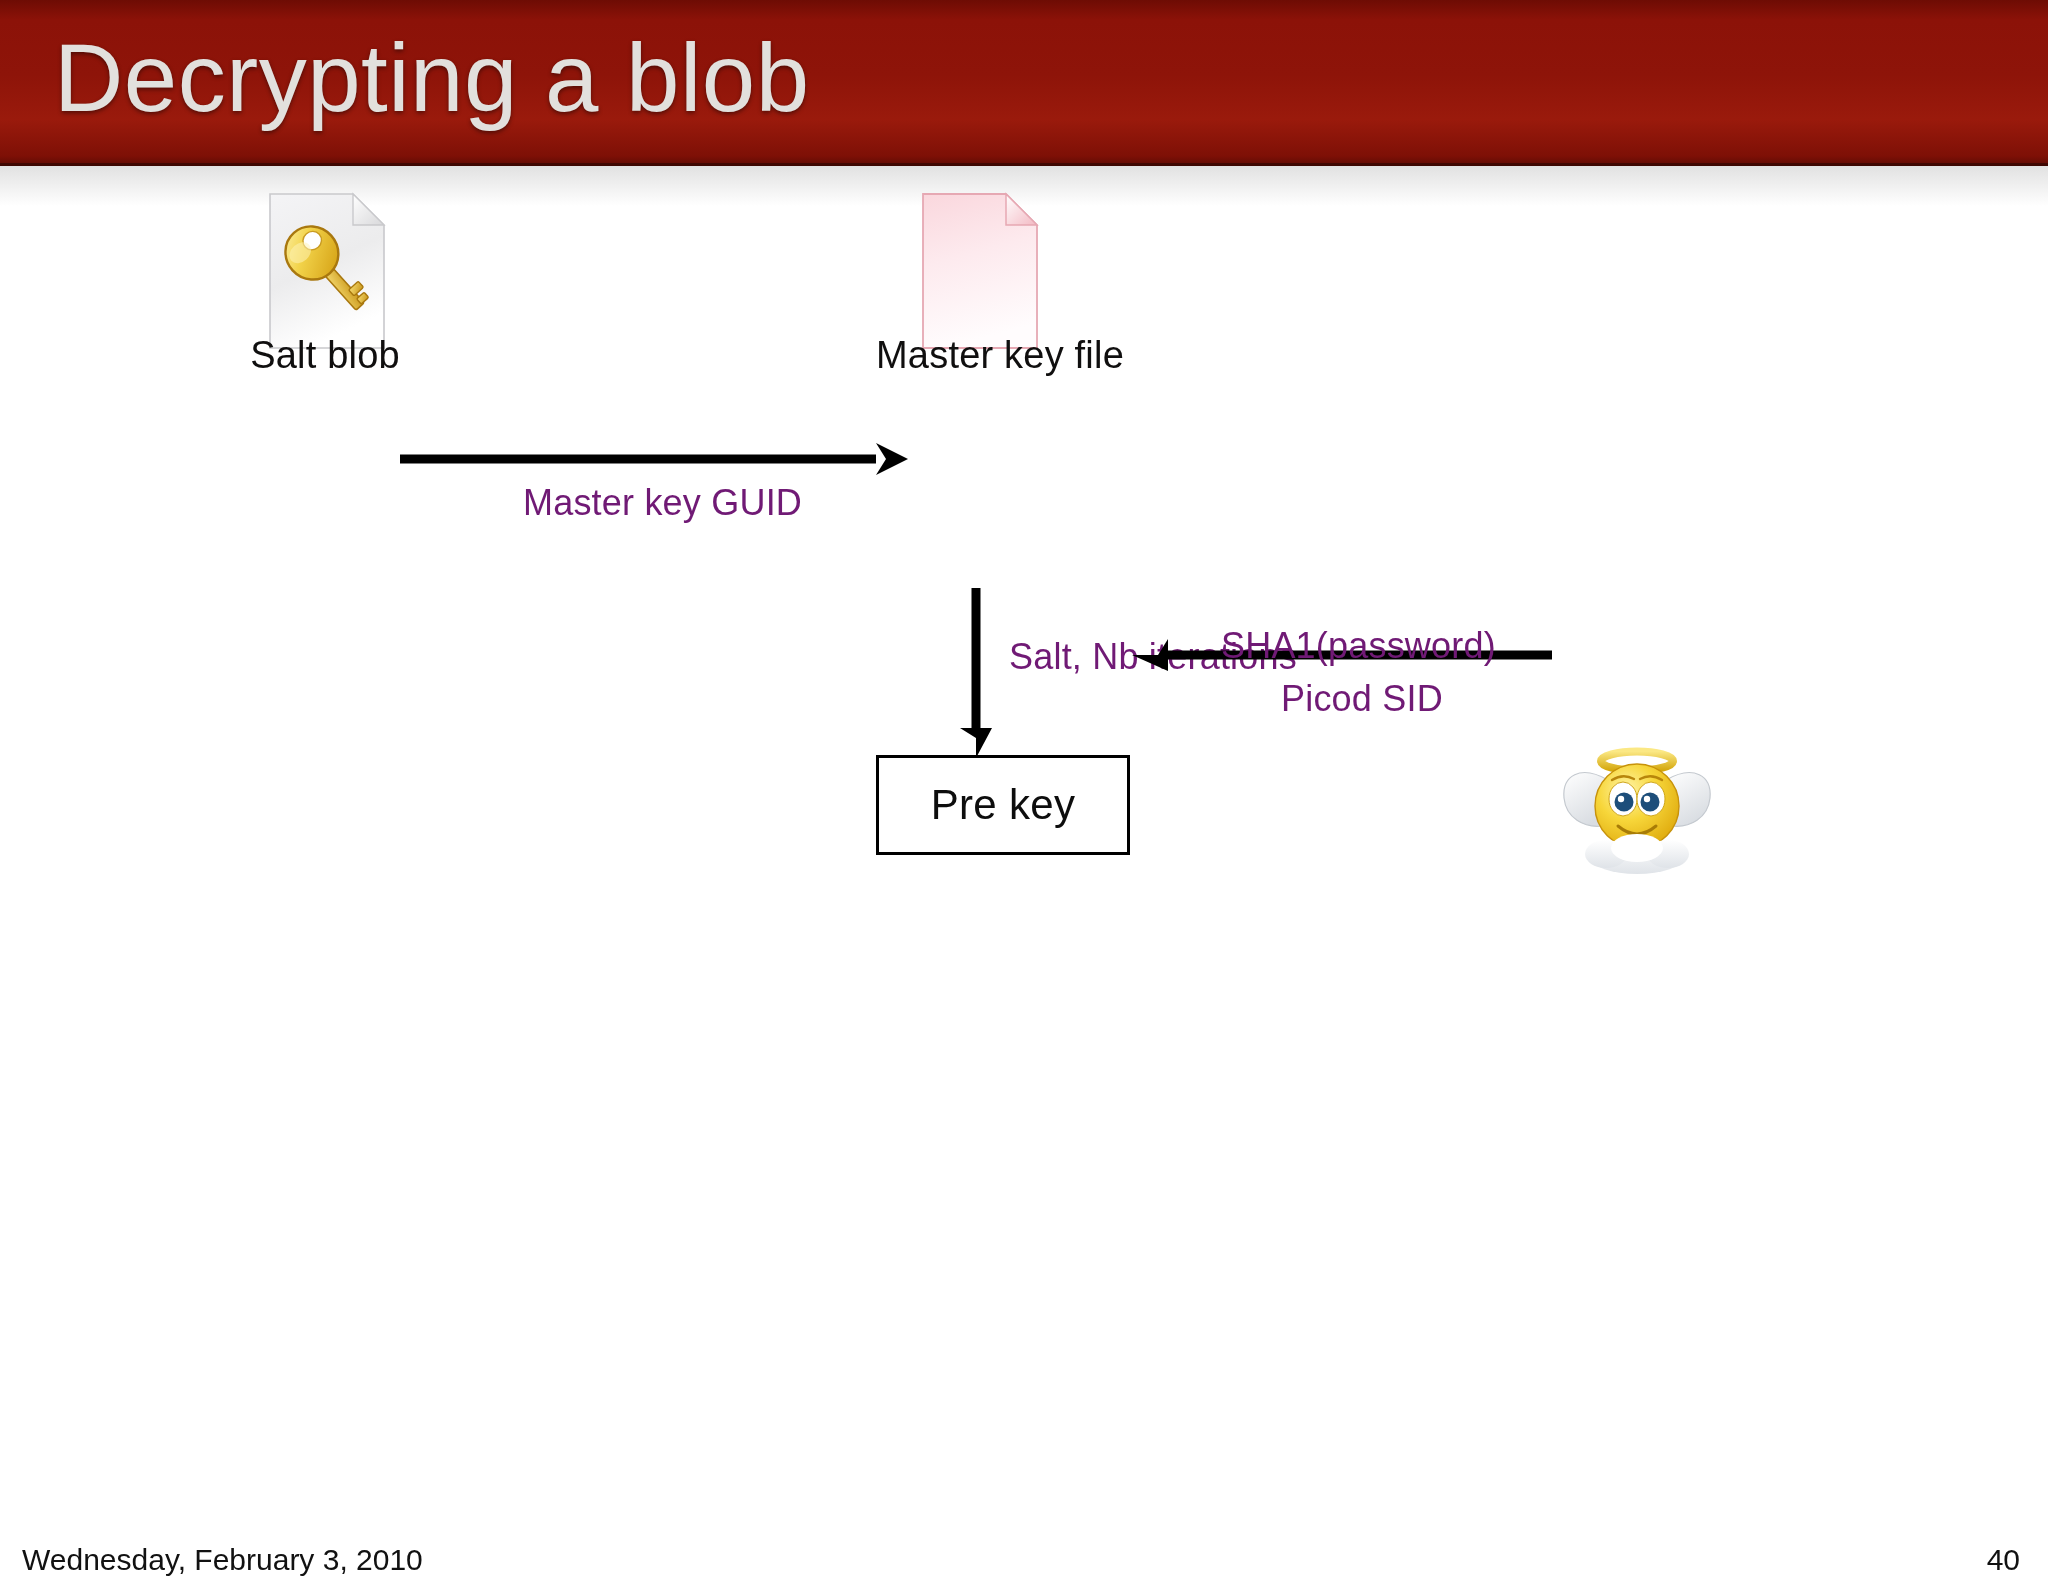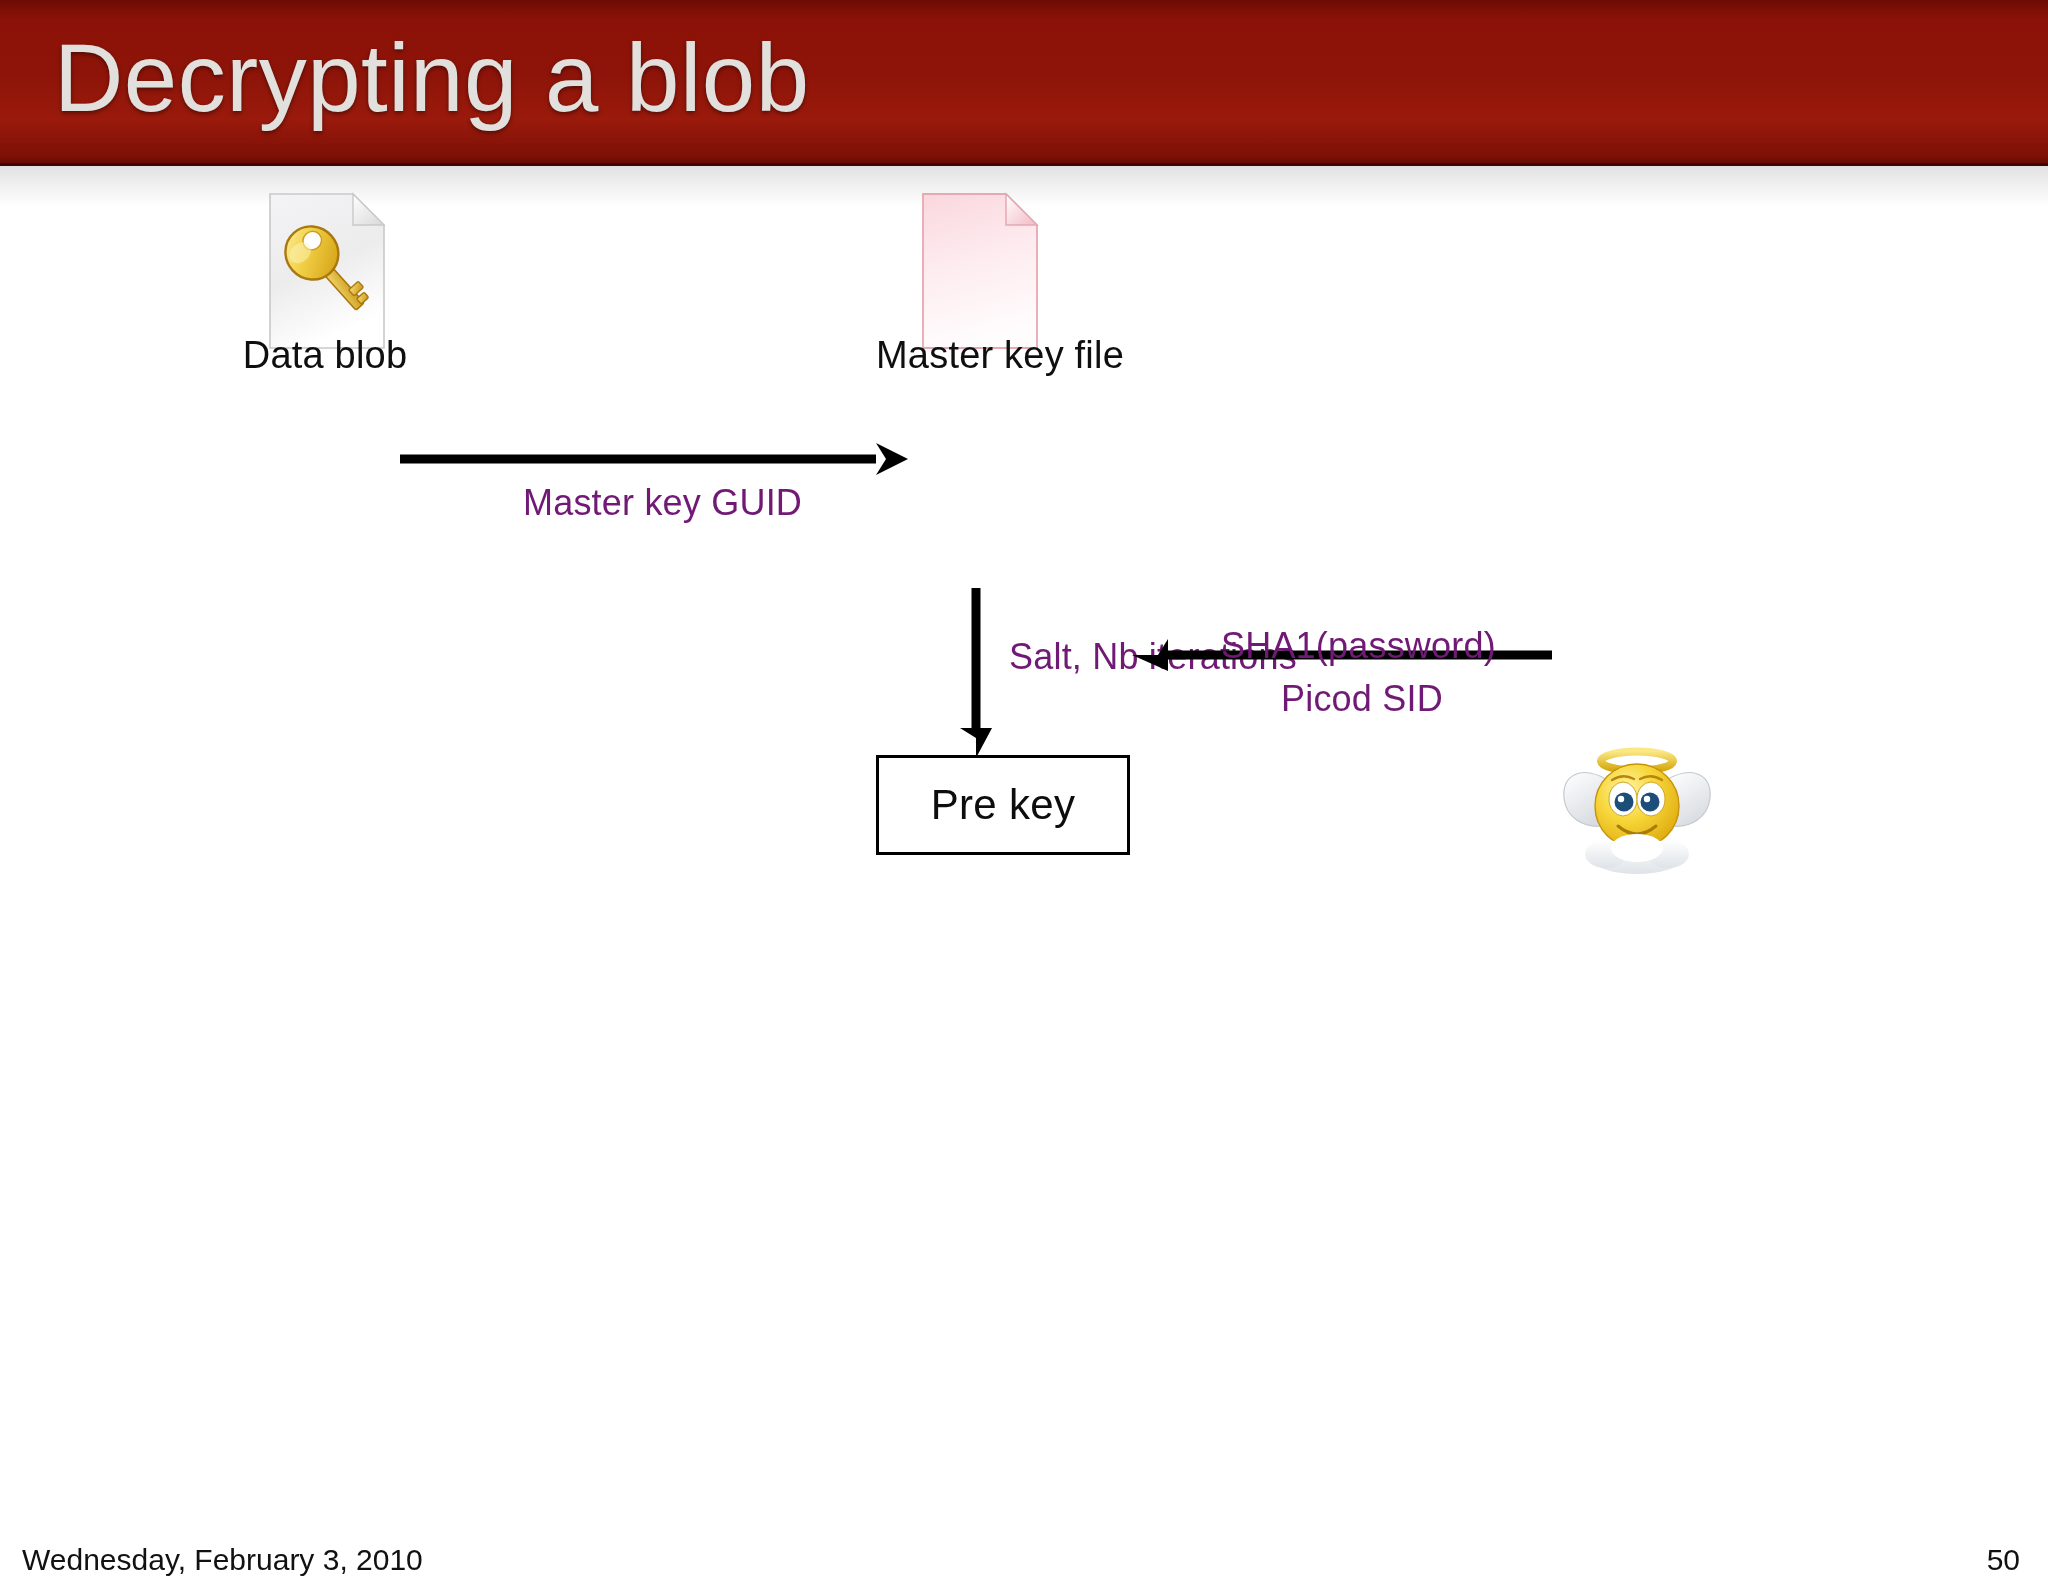--- a/index.html
+++ b/index.html
@@ -241,21 +241,21 @@
           <rect x="56" y="70" width="11" height="58" rx="2" fill="url(#gKeyShaft)" stroke="#a9780f" stroke-width="1.6"></rect>
           <rect x="64" y="108" width="13" height="8" rx="1.5" fill="url(#gKeyShaft)" stroke="#a9780f" stroke-width="1.4"></rect>
           <rect x="64" y="120" width="10" height="7" rx="1.5" fill="url(#gKeyShaft)" stroke="#a9780f" stroke-width="1.4"></rect>
 
           <ellipse cx="61.5" cy="56" rx="26" ry="27" fill="url(#gKeyBody)" stroke="#a9780f" stroke-width="2.4"></ellipse>
           <ellipse cx="70" cy="47" rx="9.5" ry="9" fill="#ffffff" stroke="#c99b22" stroke-width="1.4"></ellipse>
           <ellipse cx="53" cy="48" rx="12" ry="9" fill="#fdf3b7" opacity="0.55"></ellipse>
         </g>
       </svg>
     </div>
-    <div class="node-label" style="left:205px; top:168px; width:240px;">Data blob</div>
+    <div class="node-label" style="left:205px; top:168px; width:240px;">Salt blob</div>
 
     <div class="doc-icon" style="left:918px; top:25px;">
       <svg viewBox="0 0 124 160" xmlns="http://www.w3.org/2000/svg">
         <defs>
           <linearGradient id="gDocPink" x1="0" y1="0" x2="0.2" y2="1">
             <stop offset="0%" stop-color="#fad7dd"></stop>
             <stop offset="45%" stop-color="#fdeaee"></stop>
             <stop offset="100%" stop-color="#fffcfd"></stop>
           </linearGradient>
           <linearGradient id="gFoldPink" x1="0" y1="0" x2="1" y2="1">
@@ -336,15 +336,15 @@
         <ellipse cx="81" cy="122" rx="46" ry="16" fill="url(#gCloud)"></ellipse>
         <ellipse cx="50" cy="118" rx="21" ry="14" fill="url(#gCloud)"></ellipse>
         <ellipse cx="112" cy="118" rx="21" ry="14" fill="url(#gCloud)"></ellipse>
         <ellipse cx="81" cy="112" rx="26" ry="14" fill="#ffffff"></ellipse>
       </svg>
     </div>
 
   </div>
 
   <div id="footer-date">Wednesday, February 3, 2010</div>
-  <div id="footer-pagenum">50</div>
+  <div id="footer-pagenum">40</div>
 
 </div>
 
 </body></html>

